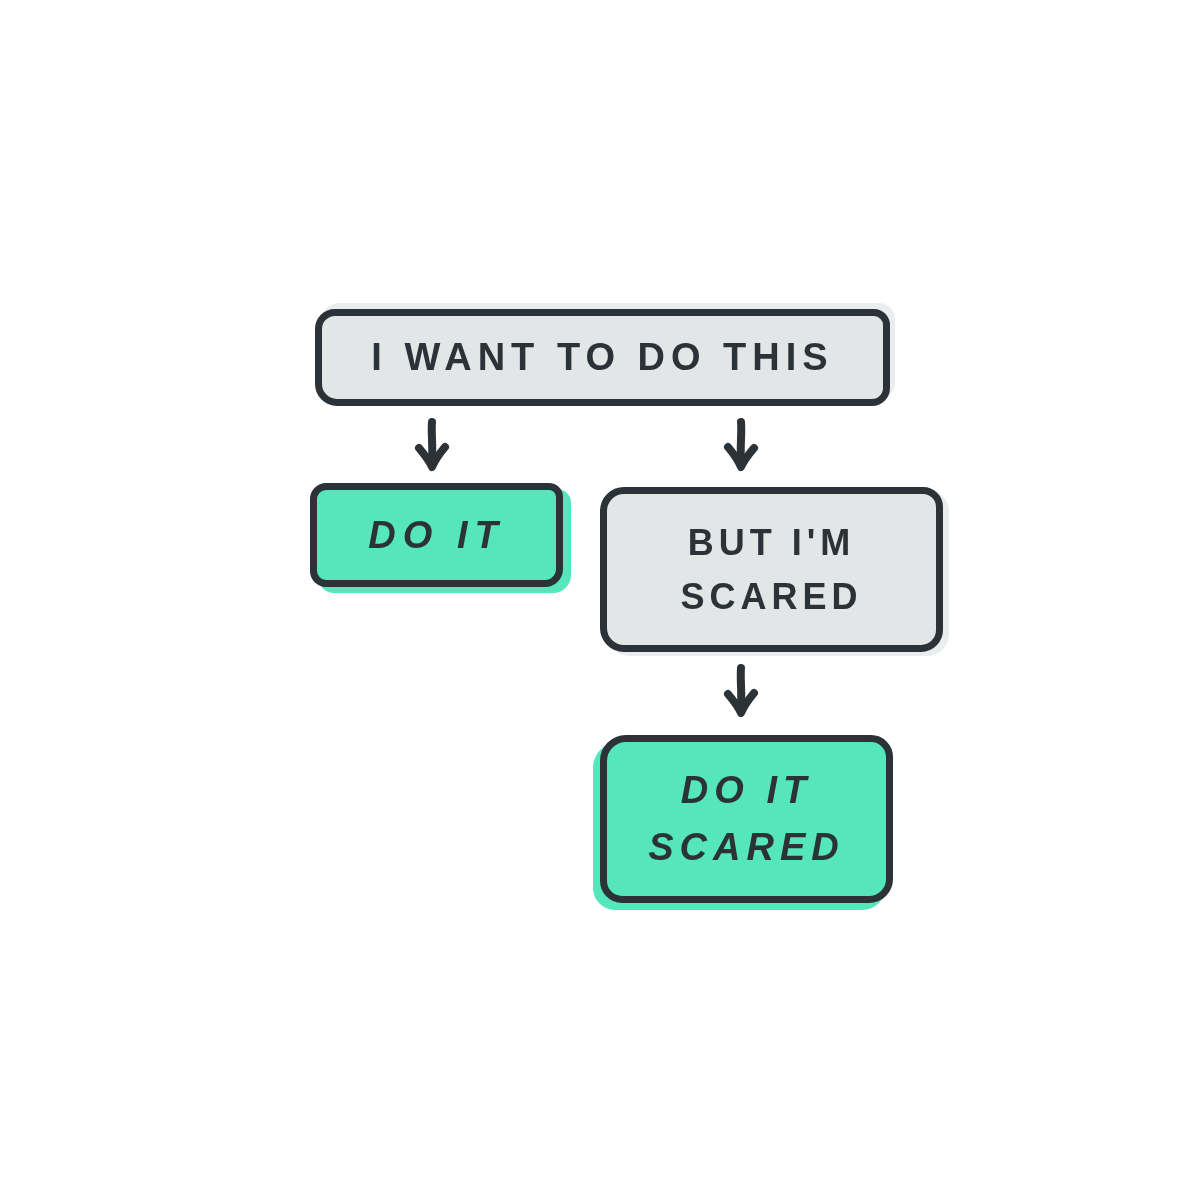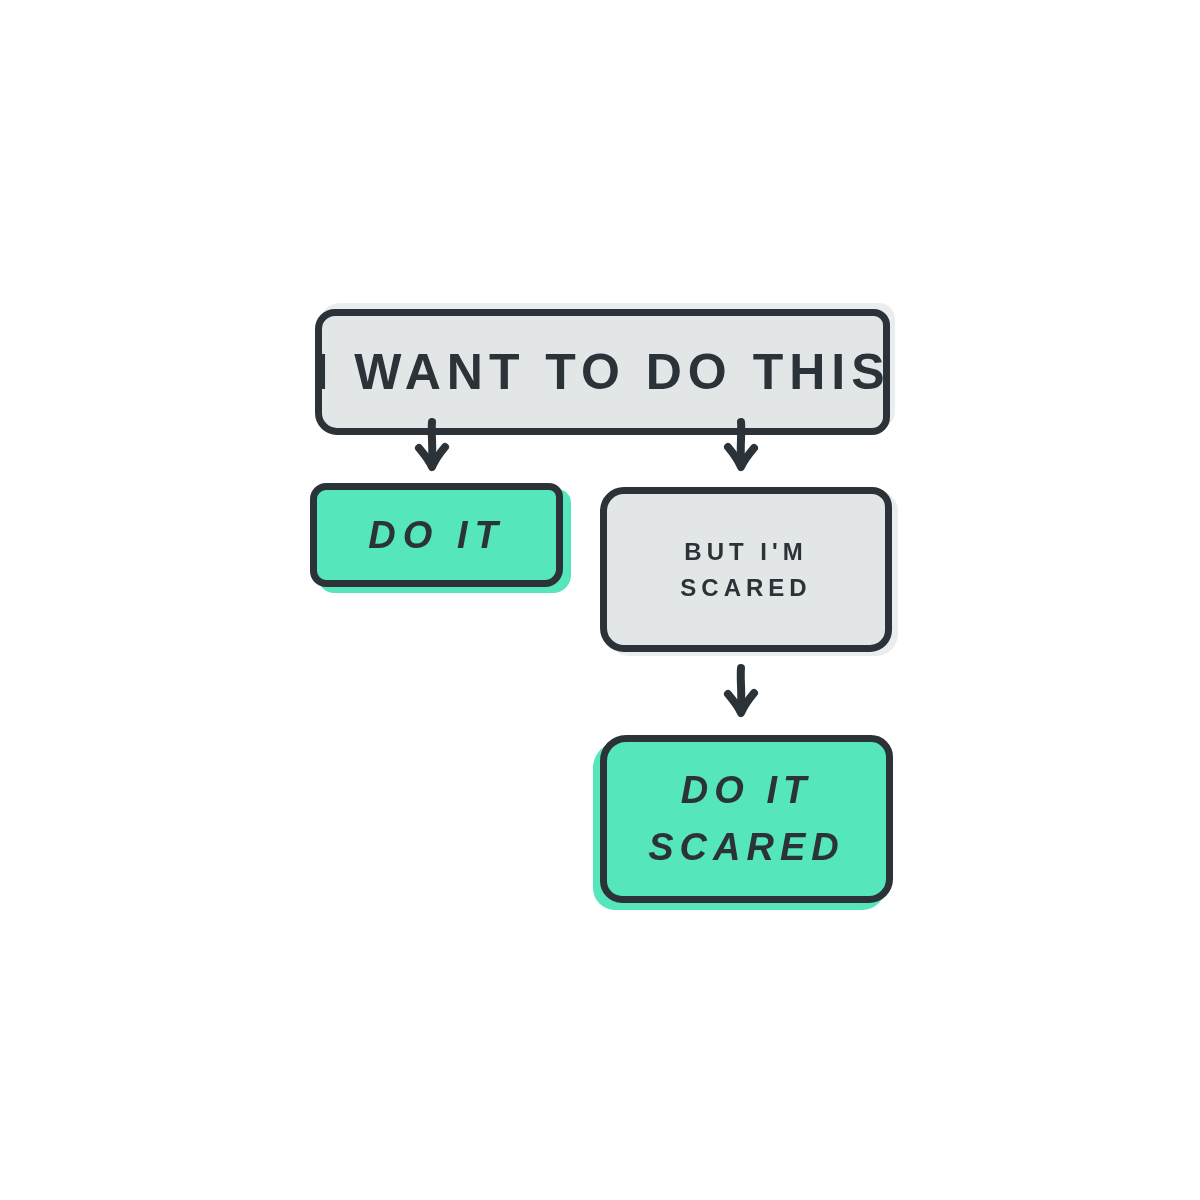--- a/index.html
+++ b/index.html
@@ -40,40 +40,40 @@
   }
   .node .line {
     display: block;
     white-space: nowrap;
   }
   .gray  { background: var(--box-gray-fill); }
   .green { background: var(--box-green-fill); font-style: italic; }
 
   .node-root {
     left: 315px; top: 309px;
-    width: 575px; height: 126px;
+    width: 575px; height: 97px;
     border-radius: 20px 16px 18px 22px;
     box-shadow: 5px -6px 0 0 var(--gray-shadow);
-    font-size: 50px;
+    font-size: 38px;
     letter-spacing: 6px;
   }
   .node-do-it {
     left: 310px; top: 483px;
     width: 253px; height: 104px;
     border-radius: 16px 14px 18px 16px;
     box-shadow: 8px 6px 0 0 var(--box-green-fill);
     font-size: 38px;
     letter-spacing: 7px;
   }
   .node-but-scared {
     left: 600px; top: 487px;
-    width: 292px; height: 165px;
+    width: 343px; height: 165px;
     border-radius: 24px 20px 22px 24px;
     box-shadow: 6px 4px 0 0 var(--gray-shadow);
-    font-size: 24px;
+    font-size: 36px;
     letter-spacing: 5px;
     line-height: 1.5;
   }
   .node-do-it-scared {
     left: 600px; top: 735px;
     width: 293px; height: 168px;
     border-radius: 26px 22px 24px 22px;
     box-shadow: -7px 7px 0 0 var(--box-green-fill);
     font-size: 38px;
     letter-spacing: 6px;

